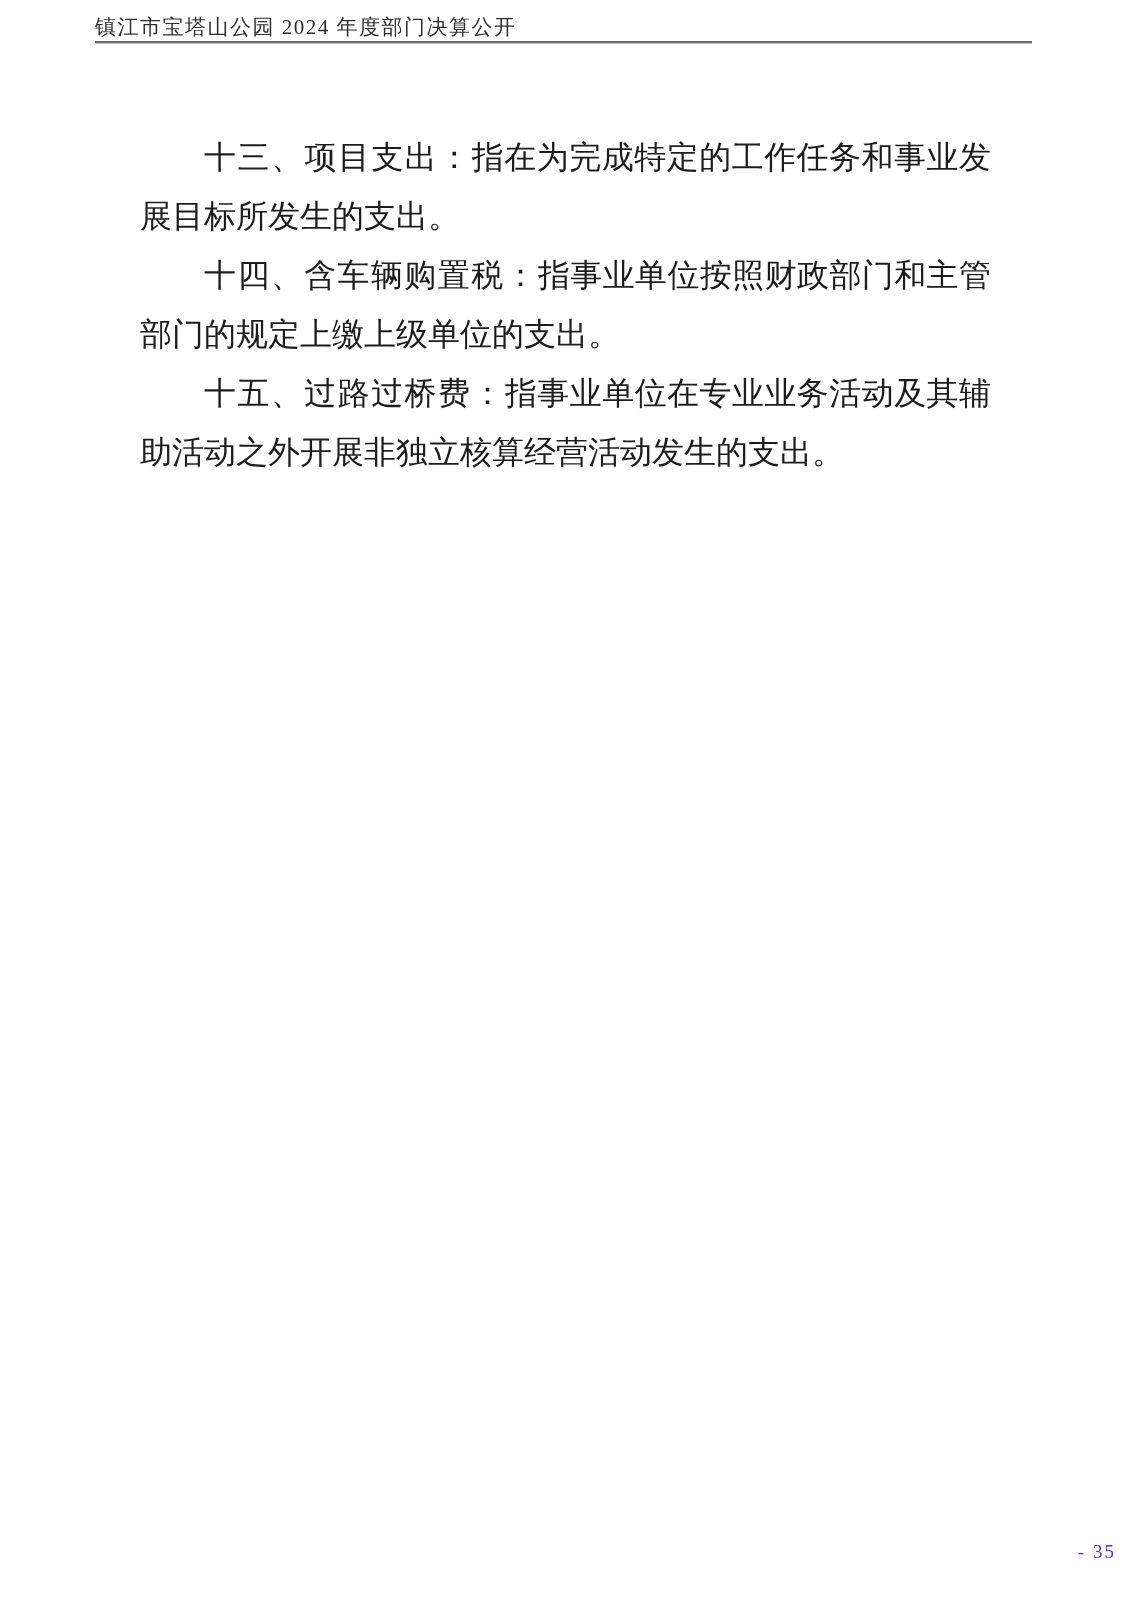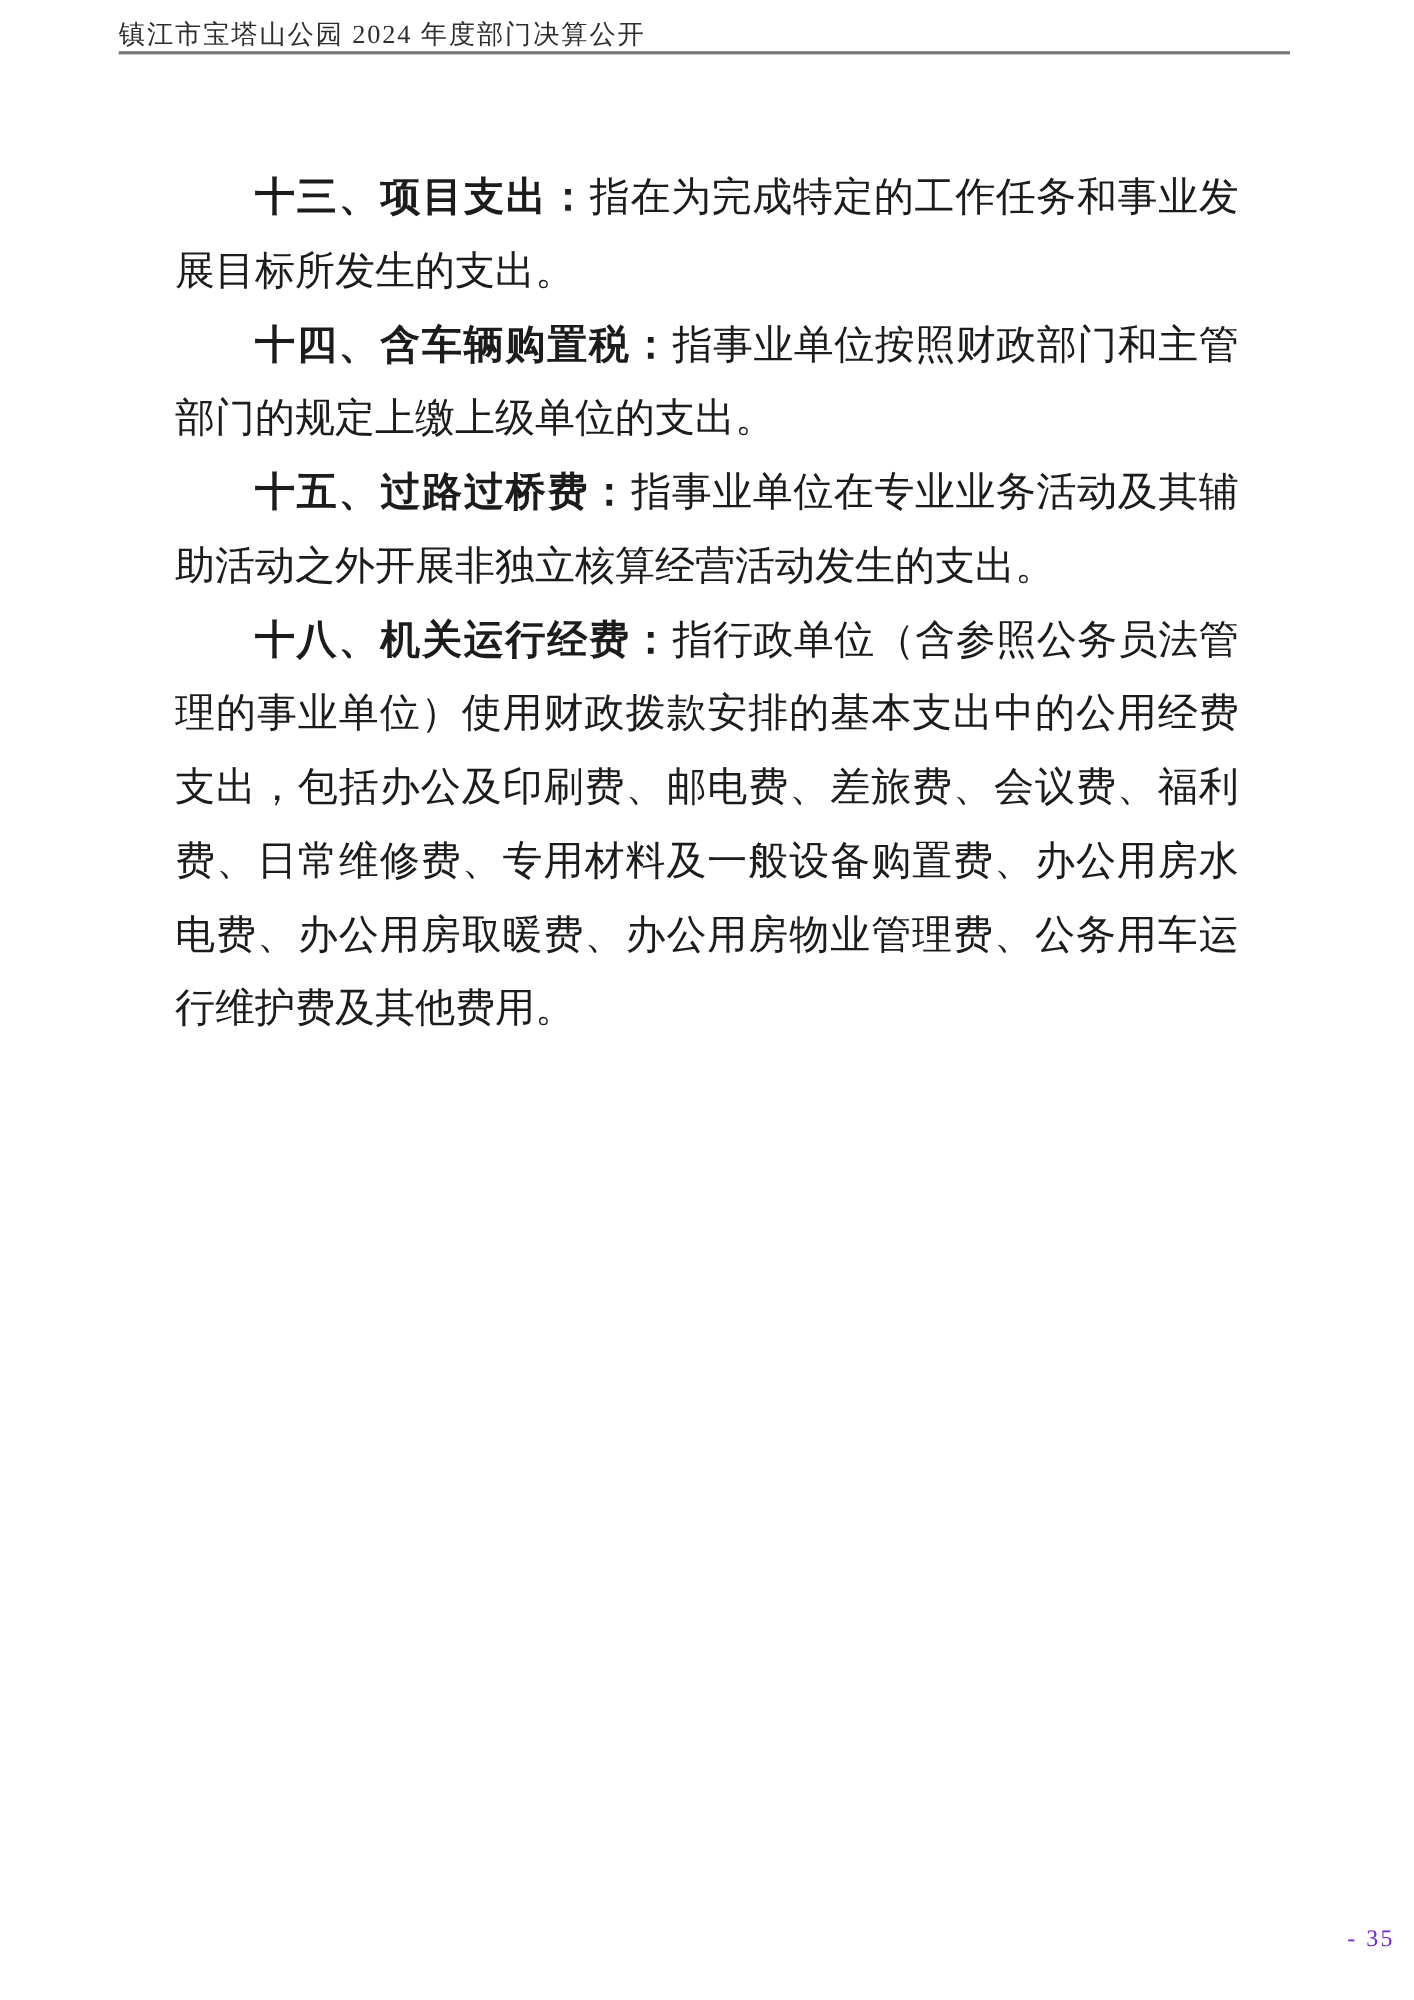--- a/index.html
+++ b/index.html
@@ -48,21 +48,21 @@
     font-size: 32px;
     line-height: 59px;
     color: #1c1c1c;
     text-align: justify;
     text-justify: inter-character;
     text-indent: 2em;
     overflow-wrap: break-word;
   }
   .para .lead {
     font-family: "Liberation Sans", "DejaVu Sans", sans-serif;
-    font-weight: 700;
+    font-weight: 400;
     letter-spacing: 1px;
   }
   
   .doc-footer {
     position: absolute;
     left: 0;
     top: 1541px;
     width: 1131px;
     text-align: right;
     font-size: 19px;
@@ -82,19 +82,18 @@
   <div class="content">
 
     <p class="para"><strong class="lead">十三、项目支出：</strong><span>指在为完成特定的工作任务和事业发展目标所发生的支出。</span></p>
 
     <p class="para"><strong class="lead">十四、含车辆购置税：</strong><span>指事业单位按照财政部门和主管部门的规定上缴上级单位的支出。</span></p>
 
     <p class="para"><strong class="lead">十五、过路过桥费：</strong><span>指事业单位在专业业务活动及其辅助活动之外开展非独立核算经营活动发生的支出。</span></p>
 
 
 
-    <p class="para"><strong class="lead">十八、机关运行经费：</strong><span>指行政单位（含参照公务员法管理的事业单位）使用财政拨款安排的基本支出中的公用经费支出，包括办公及印刷费、邮电费、差旅费、会议费、福利费、日常维修费、专用材料及一般设备购置费、办公用房水电费、办公用房取暖费、办公用房物业管理费、公务用车运行维护费及其他费用。</span></p>
 
   </div>
 
   <div class="doc-footer">- 35 -</div>
 
 </div>
 
 </body></html>

